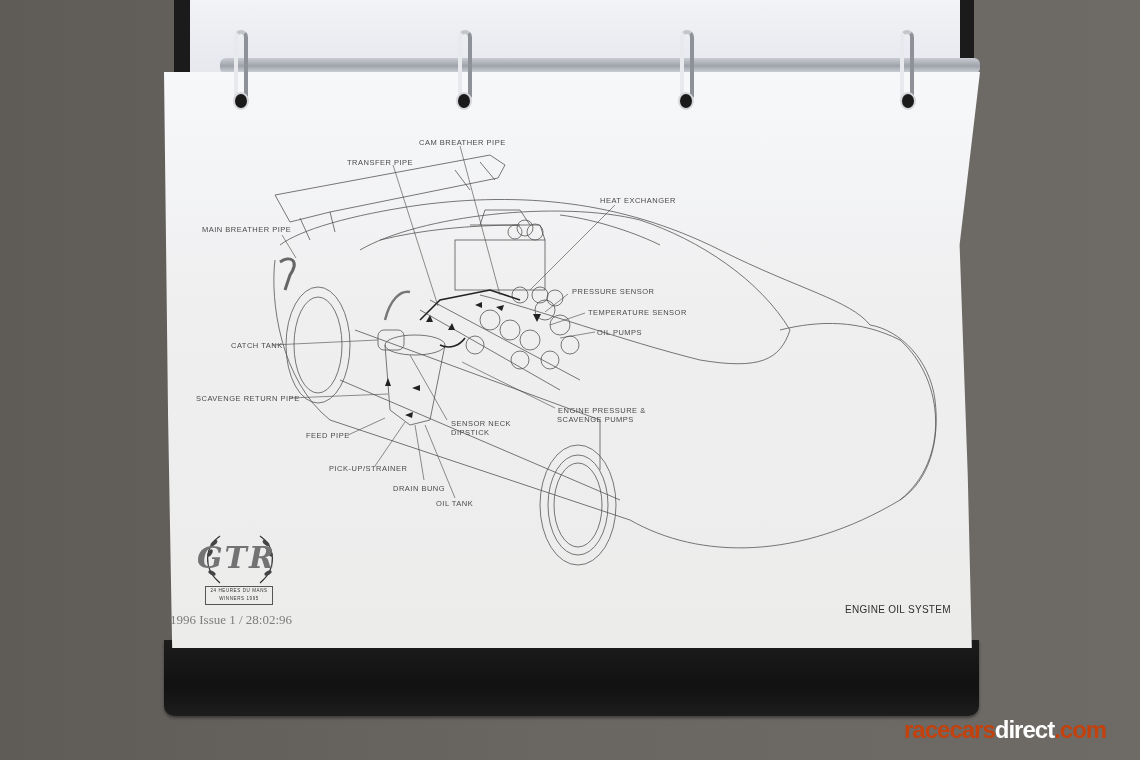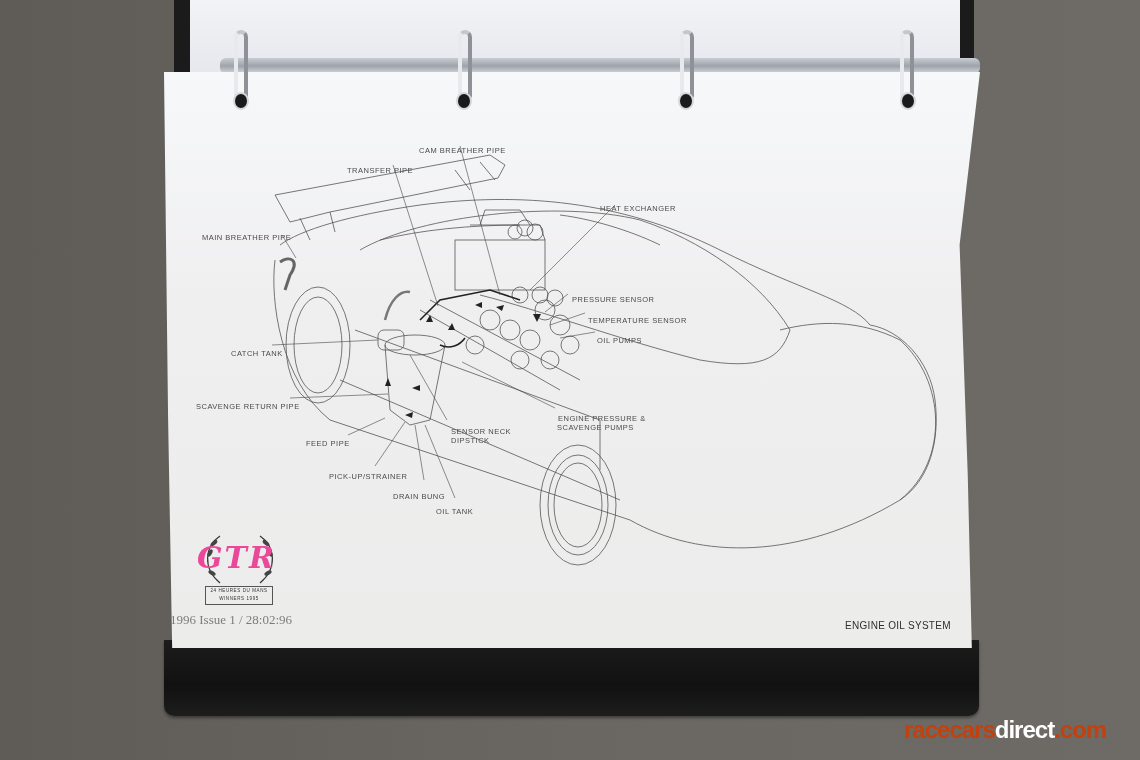--- a/index.html
+++ b/index.html
@@ -37,34 +37,33 @@
     border: 4px solid #c4c6ca; border-left-color: #e8e9ec; border-right-color: #8e9197;
     border-radius: 10px 10px 6px 6px; box-sizing: border-box;
   }
   .ring-hole {
     position: absolute; width: 12px; height: 14px; border-radius: 50%;
     background: #1a1a1a; border: 2px solid #d6d7da;
   }
   svg.diagram { position: absolute; left: 164px; top: 72px; }
   .label {
     position: absolute; font-size: 7.5px; letter-spacing: 0.5px; color: #4a4a4a;
-    white-space: nowrap; line-height: 9px; margin-top: 8px;
+    white-space: nowrap; line-height: 9px;
   }
   .title {
     position: absolute; left: 845px; top: 604px; font-size: 10px; color: #2f2f2f;
     letter-spacing: 0.3px;
-    margin-top: 16px;
   }
   .issue {
     position: absolute; left: 170px; top: 612px; font-family: "Liberation Serif", serif;
     font-size: 13px; color: #7c7c7c;
   }
   .logo-text {
     position: absolute; left: 197px; top: 540px; font-family: "DejaVu Serif", serif;
-    font-style: italic; font-weight: bold; font-size: 30px; color: #ec4899; letter-spacing: 2px;
+    font-style: italic; font-weight: bold; font-size: 30px; color: #737373; letter-spacing: 2px;
   }
   .logo-box {
     position: absolute; left: 205px; top: 586px; width: 66px; height: 17px;
     border: 1px solid #555; font-size: 4.5px; color: #333; text-align: center; line-height: 8px;
     letter-spacing: 0.6px;
   }
   .watermark {
     position: absolute; left: 904px; top: 716px; font-family: "Liberation Sans", sans-serif;
     font-weight: bold; font-size: 24px; letter-spacing: -1px;
   }

